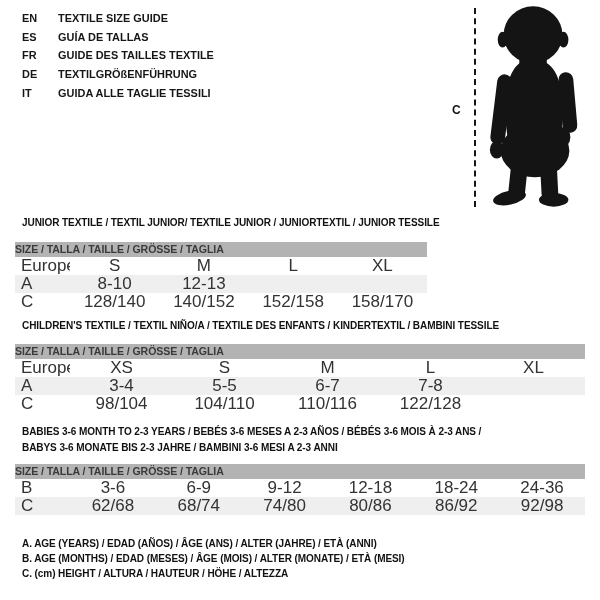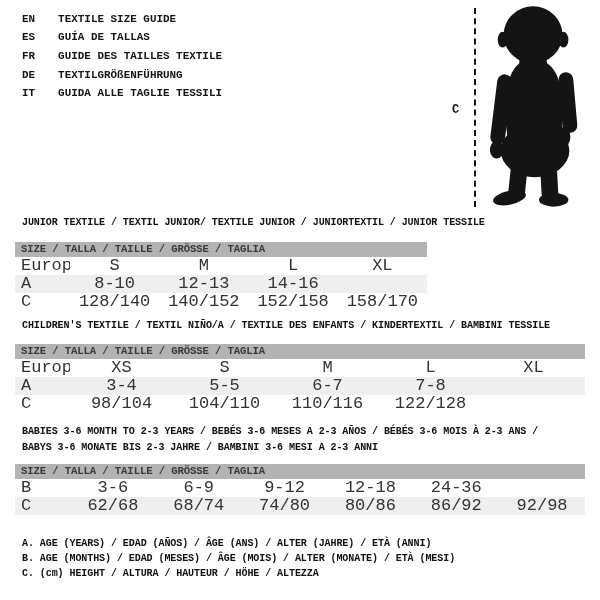--- a/index.html
+++ b/index.html
@@ -1,38 +1,38 @@
 <!DOCTYPE html>
 <html style="--bar: #b3b3b3; --row_alt: #efefef; --text: #333333; --silhouette: #141414;"><head>
 <meta charset="utf-8">
 <style>
   html,body{margin:0;padding:0;background:#fff;}
   .canvas{
     position:relative;width:600px;height:600px;background:#fff;
-    font-family:Liberation Mono, monospace;overflow:hidden;color:#111;
+    font-family:Liberation Sans, sans-serif;overflow:hidden;color:#111;
   }
   
   .lang-list{position:absolute;left:22px;top:9px;}
   .lang-row{display:flex;height:18.6px;align-items:center;font-weight:700;
     font-size:11.5px;color:#161616;transform:scaleX(.95);transform-origin:0 50%;white-space:nowrap;}
   .lang-code{width:38px;flex:0 0 38px;}
   
   .dash-line{position:absolute;left:474px;top:8px;height:199px;width:0;
     border-left:2px dashed var(--silhouette,#141414);}
   .fig-c{position:absolute;left:452px;top:103px;font-size:12px;font-weight:700;color:var(--silhouette,#141414);}
   .baby{position:absolute;left:482px;top:5px;}
   .baby *{fill:var(--silhouette,#141414);}
   
   .tbl-title,.footnote{position:absolute;left:22px;font-weight:700;font-size:10.8px;
     color:#111;white-space:nowrap;transform:scaleX(.93);transform-origin:0 0;letter-spacing:-.1px;}
   
   .size-table{position:absolute;left:15px;}
   .w1{width:412px;}
   .w2{width:570px;}
-  .t-bar{height:15px;line-height:15px;background:var(--bar,#b3b3b3);padding-left:6px;
+  .t-bar{height:15px;line-height:15px;background:var(--bar,#b3b3b3);
     font-size:10.6px;font-weight:700;color:#3a3a3a;letter-spacing:-.1px;}
   .t-row{display:grid;height:18px;line-height:18px;font-size:17px;color:var(--text,#333);}
   .cols4{grid-template-columns:55px repeat(4,1fr);}
   .cols5{grid-template-columns:55px repeat(5,1fr);}
   .cols6{grid-template-columns:55px repeat(6,1fr);}
   .shaded{background:var(--row_alt,#efefef);}
   .cell{text-align:center;overflow:hidden;}
   .lbl{text-align:left;padding-left:6px;}
 </style>
 </head>
@@ -89,21 +89,20 @@
       <span class="cell lbl">Europe</span>
       <span class="cell">S</span>
       <span class="cell">M</span>
       <span class="cell">L</span>
       <span class="cell">XL</span>
     </div>
     <div class="t-row cols4 shaded">
       <span class="cell lbl">A</span>
       <span class="cell">8-10</span>
       <span class="cell">12-13</span>
-      <span class="cell">14-16</span>
     </div>
     <div class="t-row cols4">
       <span class="cell lbl">C</span>
       <span class="cell">128/140</span>
       <span class="cell">140/152</span>
       <span class="cell">152/158</span>
       <span class="cell">158/170</span>
     </div>
   </div>
 
@@ -137,20 +136,21 @@
   <span class="tbl-title" style="top:425px">BABIES 3-6 MONTH TO 2-3 YEARS / BEBÉS 3-6 MESES A 2-3 AÑOS / BÉBÉS 3-6 MOIS À 2-3 ANS /</span>
   <span class="tbl-title" style="top:441px">BABYS 3-6 MONATE BIS 2-3 JAHRE / BAMBINI 3-6 MESI A 2-3 ANNI</span>
   <div class="size-table w2" style="top:464px">
     <div class="t-bar">SIZE / TALLA / TAILLE / GRÖSSE / TAGLIA</div>
     <div class="t-row cols6">
       <span class="cell lbl">B</span>
       <span class="cell">3-6</span>
       <span class="cell">6-9</span>
       <span class="cell">9-12</span>
       <span class="cell">12-18</span>
+      <span class="cell">18-24</span>
       <span class="cell">24-36</span>
     </div>
     <div class="t-row cols6 shaded">
       <span class="cell lbl">C</span>
       <span class="cell">62/68</span>
       <span class="cell">68/74</span>
       <span class="cell">74/80</span>
       <span class="cell">80/86</span>
       <span class="cell">86/92</span>
       <span class="cell">92/98</span>

